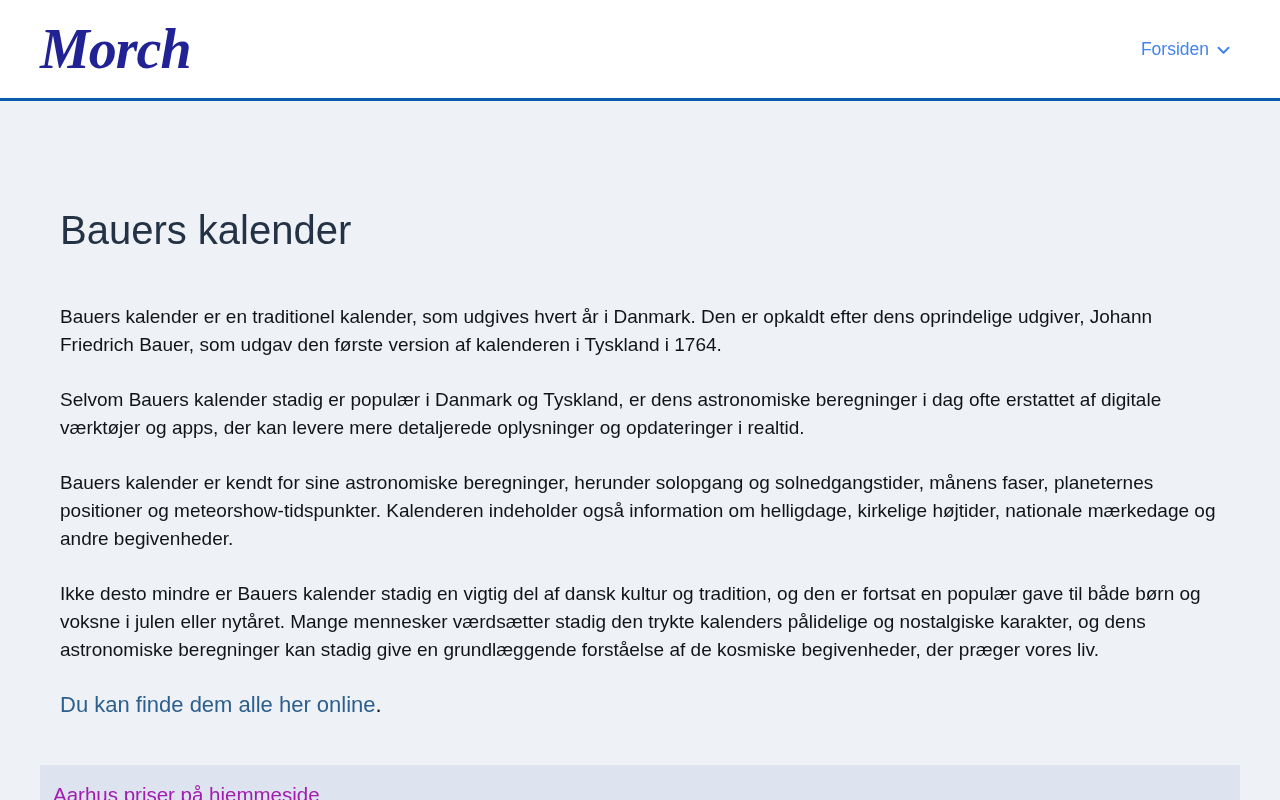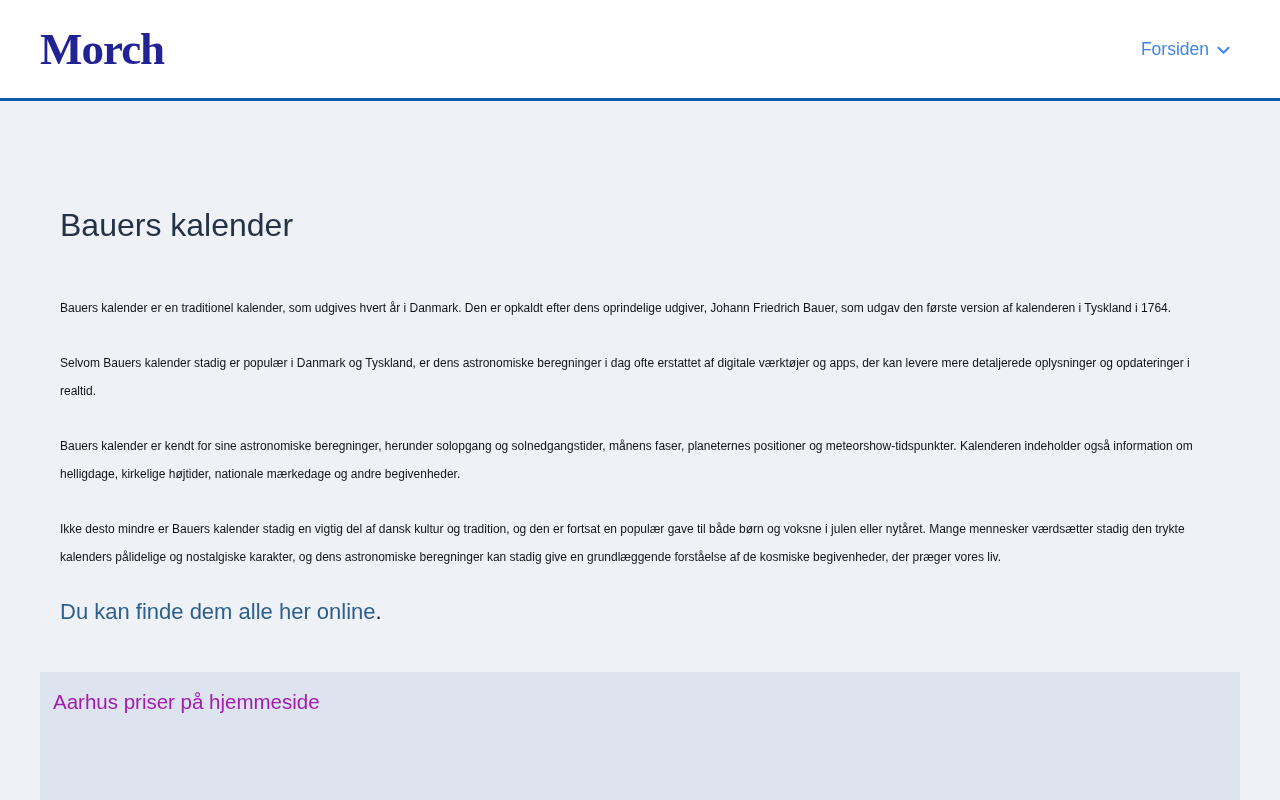--- a/index.html
+++ b/index.html
@@ -19,22 +19,23 @@
     height: 101px;
     background: #ffffff;
     border-bottom: 3px solid #0b5cad;
     display: flex;
     align-items: center;
     justify-content: space-between;
     padding: 0 50px 0 40px;
   }
   .site-logo {
     font-family: "Liberation Serif", serif;
+    font-style: italic;
     font-weight: bold;
-    font-size: 45px;
+    font-size: 56px;
     line-height: 1;
     color: #212394;
     text-decoration: none;
     letter-spacing: -1px;
     cursor: pointer;
   }
   .main-nav {
     display: flex;
     align-items: center;
   }
@@ -52,28 +53,28 @@
     margin-top: 3px;
   }
 
   
   .content {
     width: 1200px;
     margin: 0 auto;
     padding-top: 106px;
   }
   .page-title {
-    font-size: 32px;
+    font-size: 40px;
     font-weight: 400;
     color: #233245;
     line-height: 1.15;
     margin: 0 20px 50px 20px;
   }
   .body-text {
-    font-size: 12px;
+    font-size: 19px;
     line-height: 28px;
     color: #101418;
     margin: 0 20px 27px 20px;
   }
   .body-text:last-of-type { margin-bottom: 0; }
   .link-line {
     font-size: 22px;
     line-height: 28px;
     color: #101418;
     margin: 0 20px;

